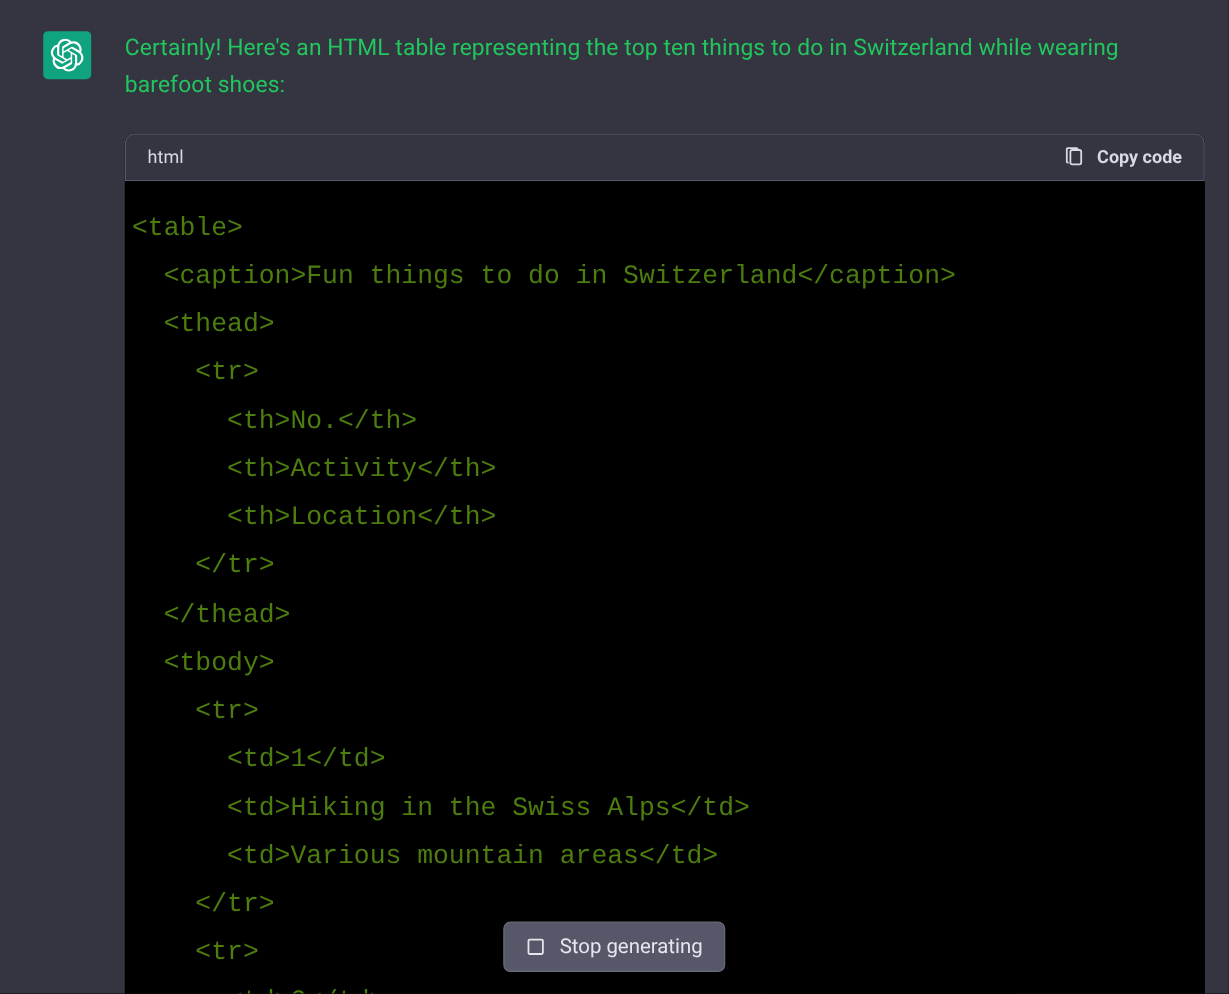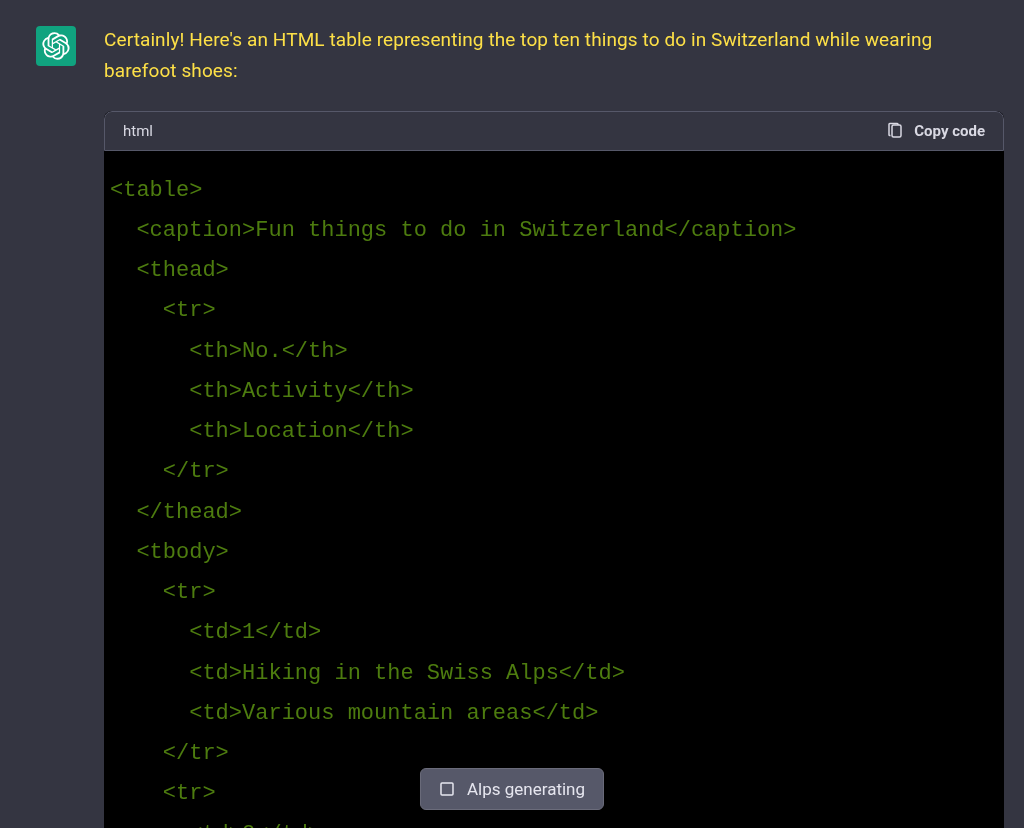--- a/index.html
+++ b/index.html
@@ -26,21 +26,21 @@
       justify-content: center;
       flex-shrink: 0;
       margin-top: 2px;
     }
     .avatar svg { width: 28px; height: 28px; }
     .message-col {
       flex: 1;
       min-width: 0;
     }
     .intro {
-      color: #fde047;
+      color: #22c55e;
       font-size: 19px;
       line-height: 1.65;
       margin-bottom: 24px;
       letter-spacing: 0.1px;
     }
     .codeblock {
       border-radius: 8px;
       overflow: hidden;
       background: #000;
     }
@@ -135,14 +135,14 @@
       &lt;td&gt;Exploring the cities of Zurich and Geneva&lt;/td&gt;
       &lt;td&gt;Zurich, Geneva&lt;/td&gt;</pre>
     </div>
   </div>
 </div>
 
 <div class="stopbar">
   <svg viewBox="0 0 16 16" fill="none" stroke="#e6e6ef" stroke-width="1.5">
     <rect x="2" y="2" width="12" height="12" rx="1"></rect>
   </svg>
-  <span>Alps generating</span>
+  <span>Stop generating</span>
 </div>
 
 </body></html>

